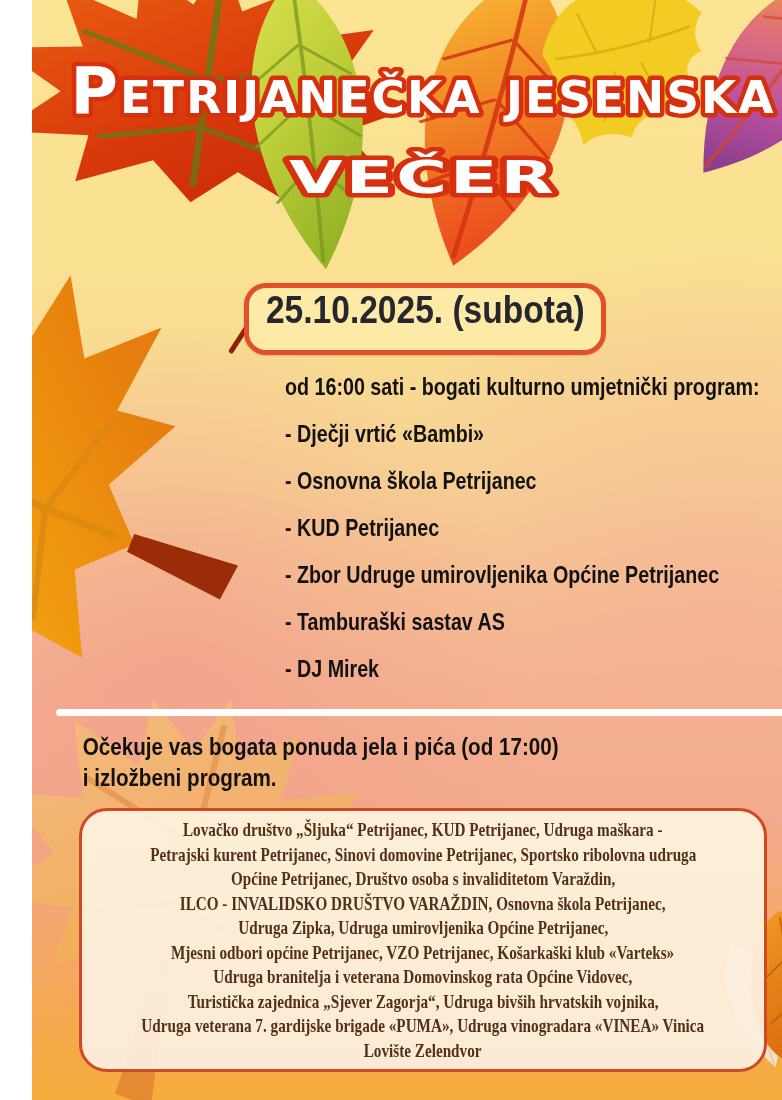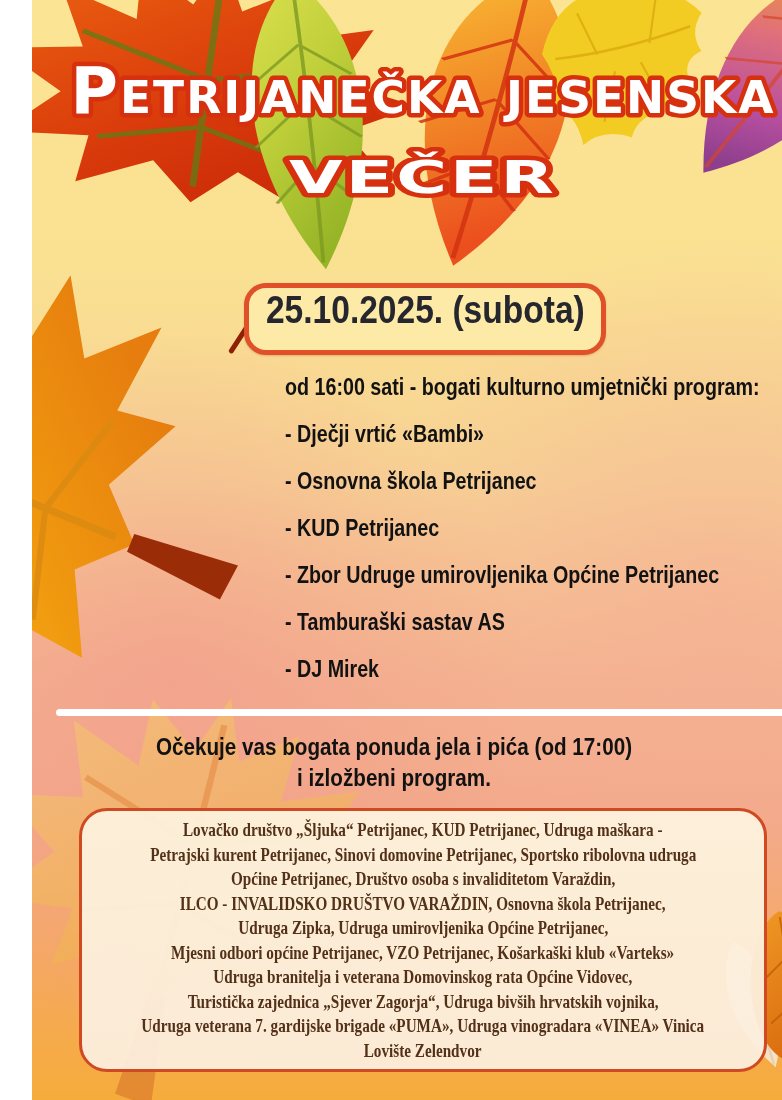--- a/index.html
+++ b/index.html
@@ -29,21 +29,21 @@
     transform:scaleX(.86); transform-origin:center;
   }
   .leaf-tip{position:absolute; z-index:2;}
   .program{position:absolute; left:253px; top:373px; width:520px; z-index:3; color:#121212;}
   .program-heading{font-size:24px; font-weight:bold; white-space:nowrap;
     transform:scaleX(.82); transform-origin:0 50%;}
   .program-item{font-size:24px; font-weight:bold; white-space:nowrap; margin-top:19px;
     transform:scaleX(.82); transform-origin:0 50%;}
   .divider{position:absolute; left:24px; top:709px; width:734px; height:7px;
     background:#ffffff; border-radius:4px; z-index:3;}
-  .offer{position:absolute; left:0; top:731px; width:724px; text-align:center; z-index:3; color:#121212;}
+  .offer{position:absolute; left:0; top:731px; width:724px; z-index:3; color:#121212;}
   .offer-line{font-size:24px; font-weight:bold; white-space:nowrap; line-height:31px;
     transform:scaleX(.86); transform-origin:center;}
   .participants-box{
     position:absolute; left:47px; top:808px; width:688px; height:264px; z-index:2;
     border:3px solid #cf4a22; border-radius:28px;
     background:linear-gradient(180deg, rgba(253,243,221,.94), rgba(252,238,222,.94));
     box-sizing:border-box; padding:9px 20px 8px 20px;
     display:flex; flex-direction:column; align-items:center; justify-content:center;
   }
   .participants-line{

